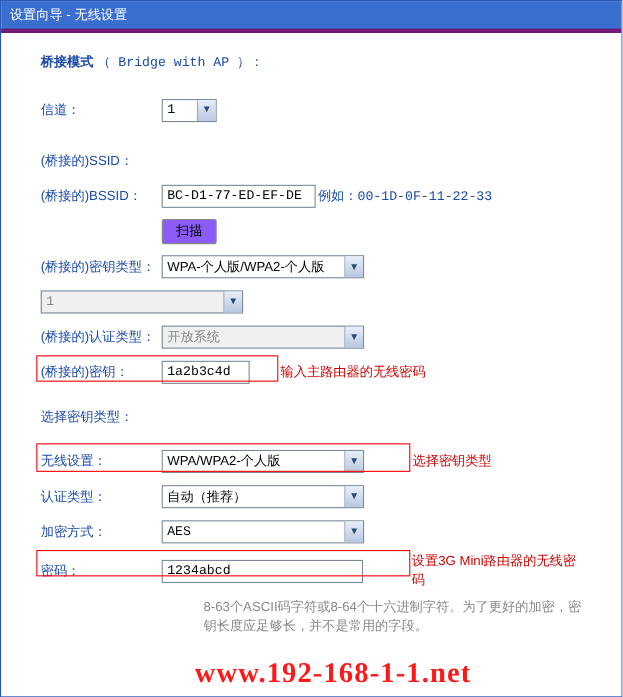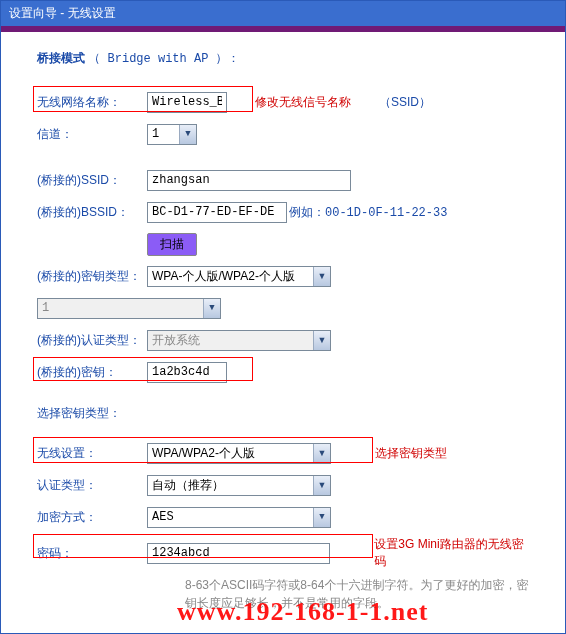--- a/index.html
+++ b/index.html
@@ -15,21 +15,21 @@
     border: 1px solid #2a5ab8;
     position: relative;
     background: #fff;
     overflow: hidden;
   }
   .titlebar {
     background: #3a6ecf;
     color: #fff;
     padding: 4px 8px;
     font-size: 12px;
-    border-bottom: 6px solid #701a75;
+    border-bottom: 4px solid #701a75;
   }
   .content {
     padding: 18px 30px 12px 36px;
   }
   .section-title {
     color: #1a4aa8;
     font-weight: bold;
     margin-bottom: 22px;
   }
   .section-title .en {
@@ -141,41 +141,33 @@
 
   <div class="titlebar">设置向导 - 无线设置</div>
 
   <div class="content">
 
     <div class="section-title">
       <span>桥接模式 </span>
       <span class="en">（ Bridge with AP ）：</span>
     </div>
 
-    <div class="form-row" style="position:relative;">
-      <div class="highlight-box" style="left:-4px; top:-3px; width:220px; height:26px;"></div>
-      <span class="label">无线网络名称：</span>
-      <input class="text-input" style="width: 80px;" value="Wireless_B">
-      <span class="annotation-red" style="margin-left:28px;">修改无线信号名称</span>
-      <span class="annotation-blue" style="margin-left:28px;">（SSID）</span>
-    </div>
 
     <div class="form-row">
       <span class="label">信道：</span>
       <div class="select" style="width:50px;">
         <span>1</span>
         <span class="sel-btn">▼</span>
       </div>
     </div>
 
     <div style="height:14px;"></div>
 
     <div class="form-row">
       <span class="label">(桥接的)SSID：</span>
-      <input class="text-input" style="width: 204px;" value="zhangsan">
     </div>
 
     <div class="form-row">
       <span class="label">(桥接的)BSSID：</span>
       <input class="text-input" style="width: 140px;" value="BC-D1-77-ED-EF-DE">
       <span class="annotation-blue mono" style="margin-left:2px;">例如：00-1D-0F-11-22-33</span>
     </div>
 
     <div class="form-row">
       <span class="label">&nbsp;</span>
@@ -202,20 +194,21 @@
       <div class="select ch disabled" style="width:184px;">
         <span>开放系统</span>
         <span class="sel-btn">▼</span>
       </div>
     </div>
 
     <div class="form-row" style="position:relative;">
       <div class="highlight-box" style="left:-4px; top:-2px; width:220px; height:24px;"></div>
       <span class="label">(桥接的)密钥：</span>
       <input class="text-input" style="width: 80px;" value="1a2b3c4d">
+      <span class="annotation-red" style="margin-left:28px;">输入主路由器的无线密码</span>
     </div>
 
     <div class="subheader">选择密钥类型：</div>
 
     <div class="form-row" style="position:relative;">
       <div class="highlight-box" style="left:-4px; top:-3px; width:340px; height:26px;"></div>
       <span class="label">无线设置：</span>
       <div class="select ch" style="width:184px;">
         <span>WPA/WPA2-个人版</span>
         <span class="sel-btn">▼</span>

